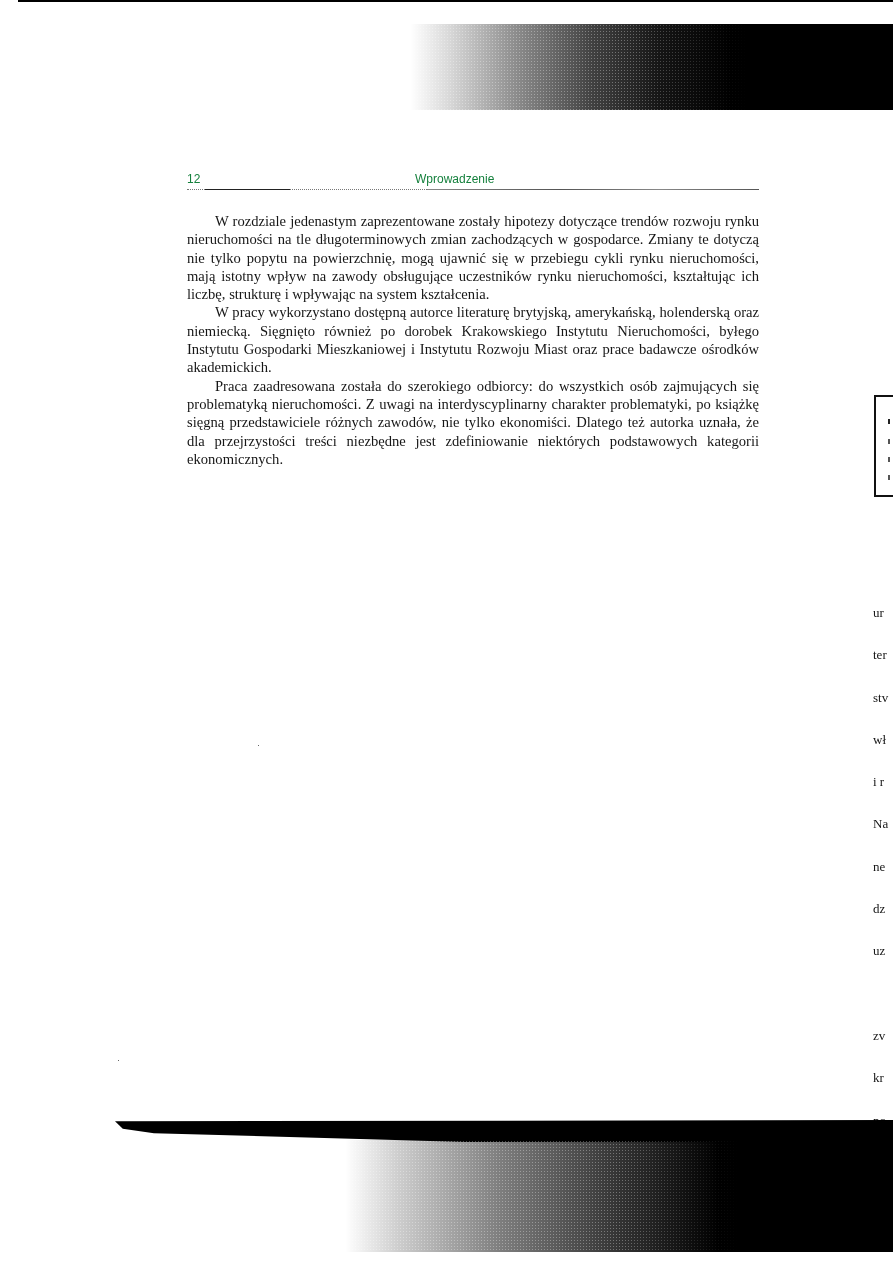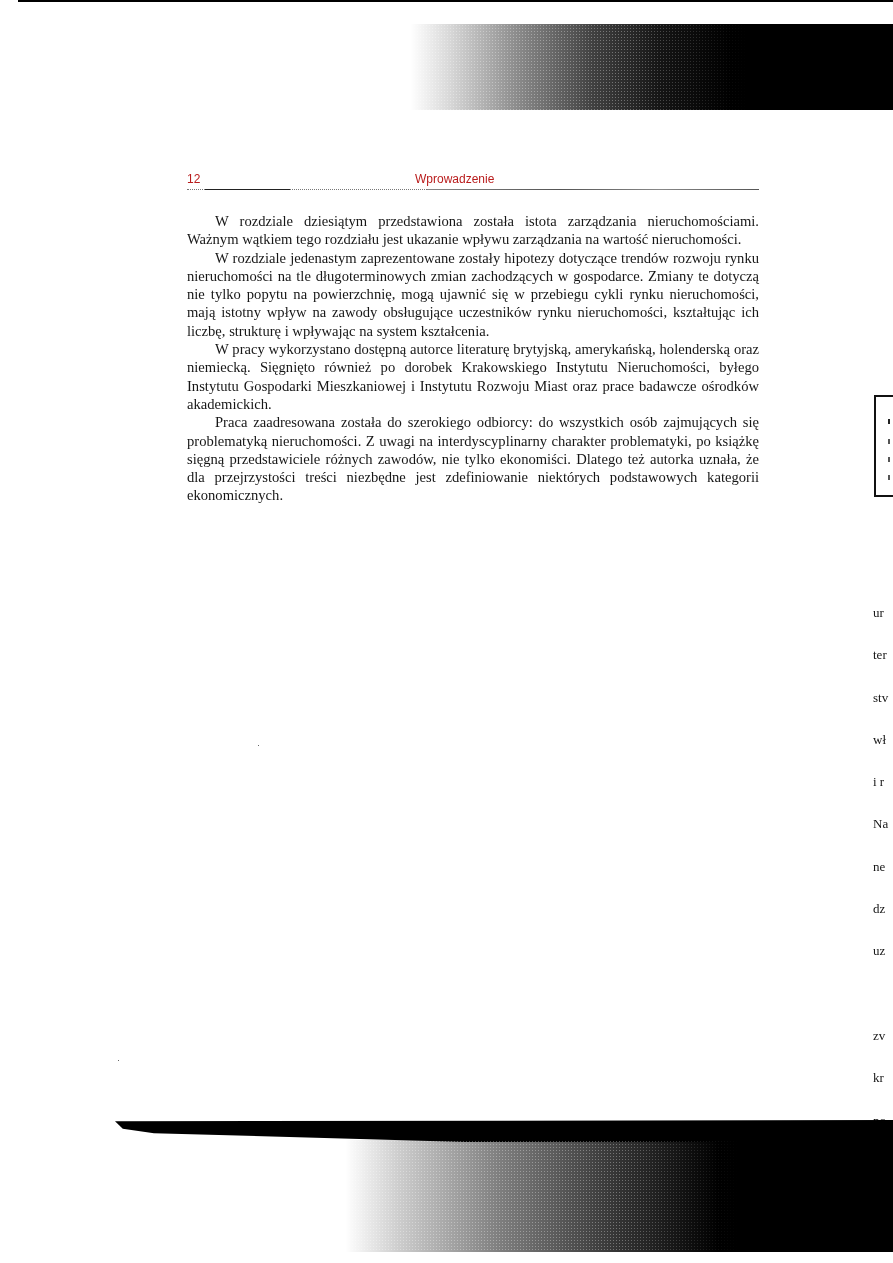--- a/index.html
+++ b/index.html
@@ -93,21 +93,21 @@
   }
 
   .page-header {
     position: absolute;
     left: 187px;
     top: 170px;
     width: 572px;
     height: 22px;
     font-family: "Liberation Sans", "DejaVu Sans", sans-serif;
     font-size: 12px;
-    color: #b91c1c;
+    color: #15803d;
   }
   .page-number {
     position: absolute;
     left: 0;
     top: 2px;
   }
   .running-head {
     position: absolute;
     left: 228px;
     top: 2px;
@@ -202,21 +202,20 @@
 <div class="top-edge-line"></div>
 <div class="top-scan-shadow"></div>
 
 <div class="page-header">
   <span class="page-number">12</span>
   <span class="running-head">Wprowadzenie</span>
   <div class="header-rule"></div>
 </div>
 
 <div class="body-text">
-  <p>W rozdziale dziesiątym przedstawiona została istota zarządzania nieruchomościami. Ważnym wątkiem tego rozdziału jest ukazanie wpływu zarządzania  na wartość nieruchomości.</p>
   <p>W rozdziale jedenastym zaprezentowane zostały hipotezy dotyczące trendów rozwoju rynku nieruchomości na tle długoterminowych zmian zachodzących w gospodarce. Zmiany te dotyczą nie tylko popytu na powierzchnię, mogą ujawnić się w przebiegu cykli rynku nieruchomości, mają istotny wpływ na zawody obsługujące uczestników rynku nieruchomości, kształtując ich liczbę, strukturę i wpływając na system kształcenia.</p>
   <p>W pracy wykorzystano dostępną autorce literaturę brytyjską, amerykańską, holenderską oraz niemiecką. Sięgnięto również po dorobek Krakowskiego Instytutu  Nieruchomości, byłego Instytutu Gospodarki Mieszkaniowej i  Instytutu Rozwoju Miast oraz prace badawcze ośrodków akademickich.</p>
   <p>Praca zaadresowana została do szerokiego odbiorcy: do wszystkich osób zajmujących się problematyką nieruchomości. Z uwagi na interdyscyplinarny charakter problematyki, po książkę sięgną przedstawiciele różnych zawodów, nie tylko ekonomiści. Dlatego też  autorka uznała, że dla przejrzystości treści niezbędne jest zdefiniowanie niektórych podstawowych kategorii ekonomicznych.</p>
 </div>
 
 <div class="right-frame">
   <span class="tick" style="top:22px;background:#222;"></span>
   <span class="tick" style="top:42px;"></span>
   <span class="tick" style="top:60px;"></span>
   <span class="tick" style="top:78px;"></span>

